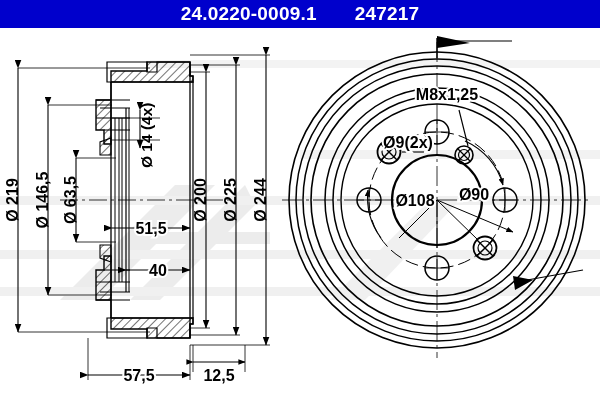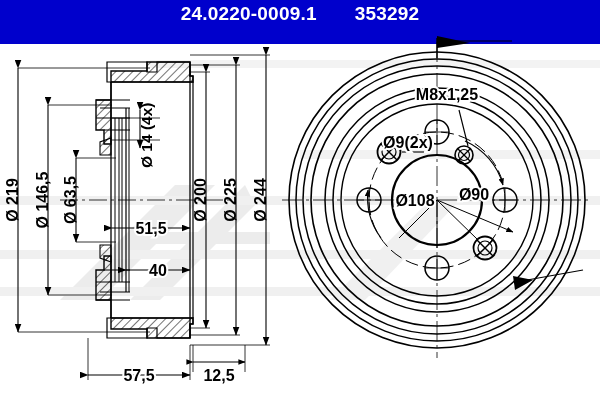--- a/index.html
+++ b/index.html
@@ -5,21 +5,21 @@
   html,body{margin:0;padding:0;}
   body{
     width:600px;height:400px;
     background:#ffffff;
     font-family:"Liberation Sans",sans-serif;
     overflow:hidden;
     position:relative;
   }
   #root{position:absolute;left:0;top:0;width:600px;height:400px;}
   .hdr{
-    position:absolute;left:0;top:0;width:600px;height:44px;
+    position:absolute;left:0;top:0;width:600px;height:28px;
     background:#0000cc;
   }
   .hdr-inner{
     position:absolute;left:0;top:0;width:600px;height:28px;
     display:flex;align-items:center;justify-content:center;gap:38px;
   }
   .hdr-txt{
     color:#ffffff;font-size:19px;font-weight:bold;letter-spacing:0.2px;
     font-family:"Liberation Sans",sans-serif;white-space:nowrap;
   }
@@ -42,21 +42,21 @@
       <rect x="0" y="287" width="600" height="9" fill="#f0f0f0"></rect>
       <rect x="300" y="150" width="300" height="9" fill="#f2f2f2"></rect>
       <rect x="150" y="60" width="450" height="8" fill="#f3f3f3"></rect>
       <path d="M330 300 L430 200 L460 200 L365 300 Z" fill="#f0f0f0"></path>
     </g>
   </svg>
 
   <div class="hdr">
     <div class="hdr-inner">
       <span class="hdr-txt">24.0220-0009.1</span>
-      <span class="hdr-txt">353292</span>
+      <span class="hdr-txt">247217</span>
     </div>
   </div>
 
   <svg width="600" height="400">
     <defs>
       <marker id="ah" markerWidth="9" markerHeight="7" refX="8.5" refY="3.5" orient="auto" markerUnits="userSpaceOnUse">
         <path d="M0,0 L9,3.5 L0,7 Z" fill="#000"></path>
       </marker>
       <marker id="ahs" markerWidth="7" markerHeight="5.5" refX="6.6" refY="2.75" orient="auto" markerUnits="userSpaceOnUse">
         <path d="M0,0 L7,2.75 L0,5.5 Z" fill="#000"></path>

